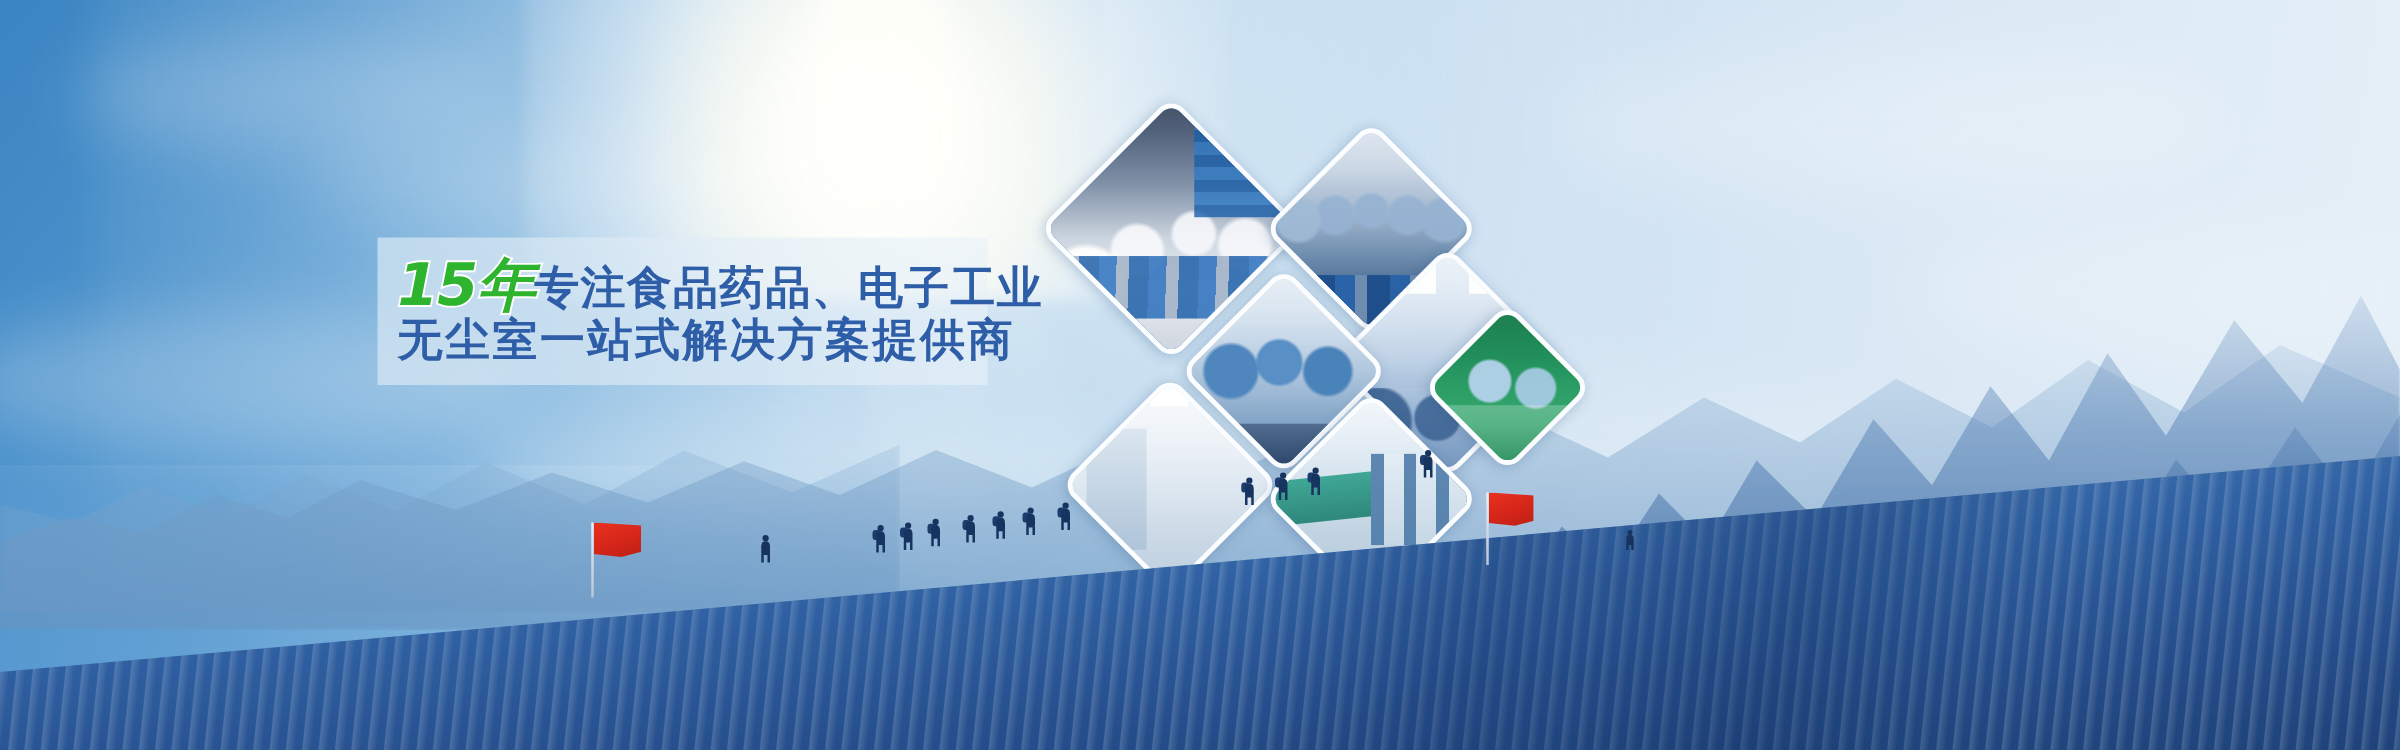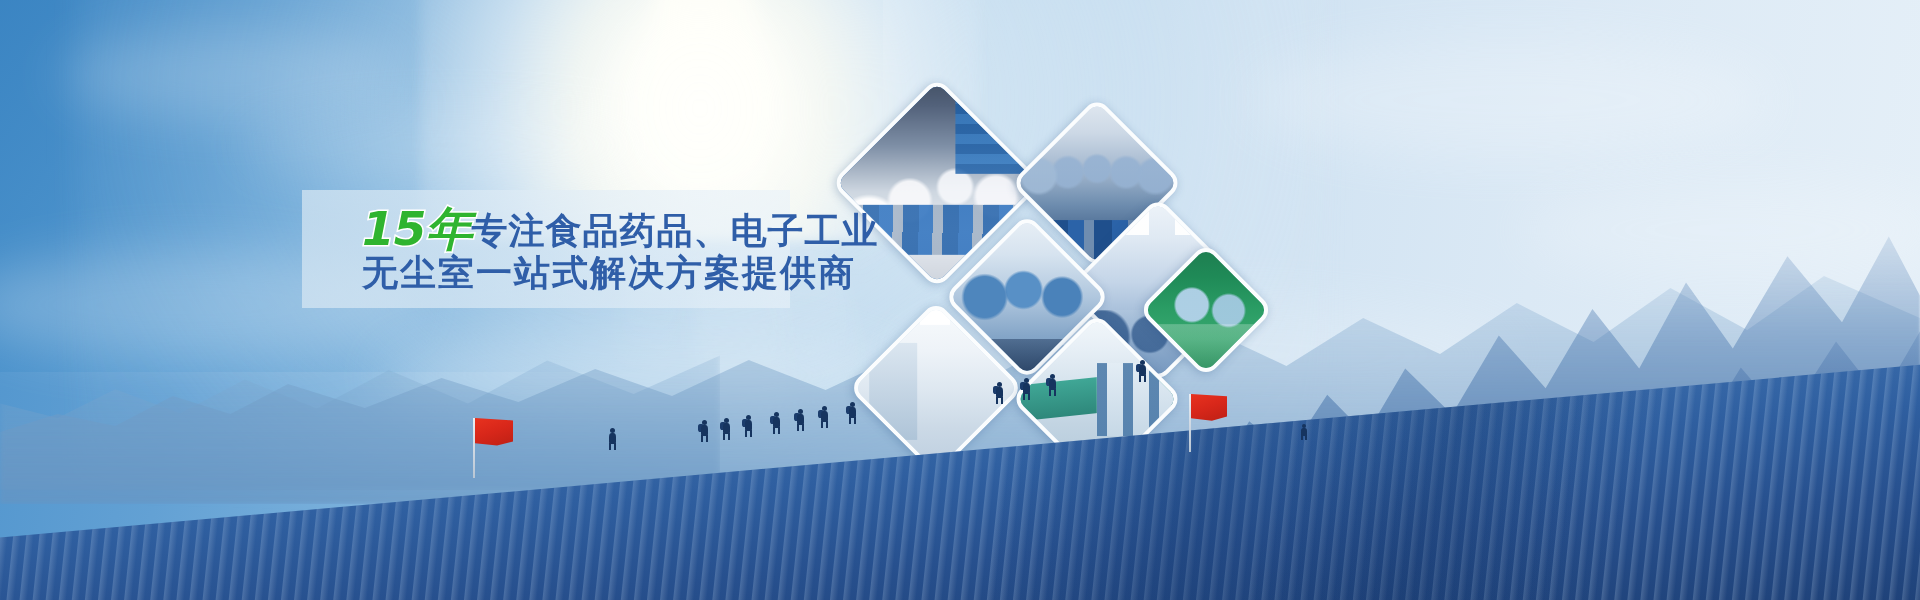--- a/index.html
+++ b/index.html
@@ -317,21 +317,20 @@
   #text-panel{
     position:absolute; left:302px; top:190px;
     width:488px; height:118px;
     background:linear-gradient(100deg, rgba(215,231,243,.72) 0%, rgba(223,236,246,.66) 45%, rgba(233,242,249,.60) 100%);
   }
   #headline{
     position:absolute; left:318px; top:204px;
     width:470px;
     line-height:1.06;
     white-space:nowrap;
-    margin-left:44px;
   }
   .line{ display:block; }
   .num-15{
     font-family:"DejaVu Sans","Liberation Sans",sans-serif;
     font-size:47px; font-weight:bold; font-style:italic;
     color:#2fb42f;
     letter-spacing:-1px;
     -webkit-text-stroke:3px #ffffff;
     paint-order:stroke fill;
     text-shadow:0 1px 0 rgba(255,255,255,.9);

